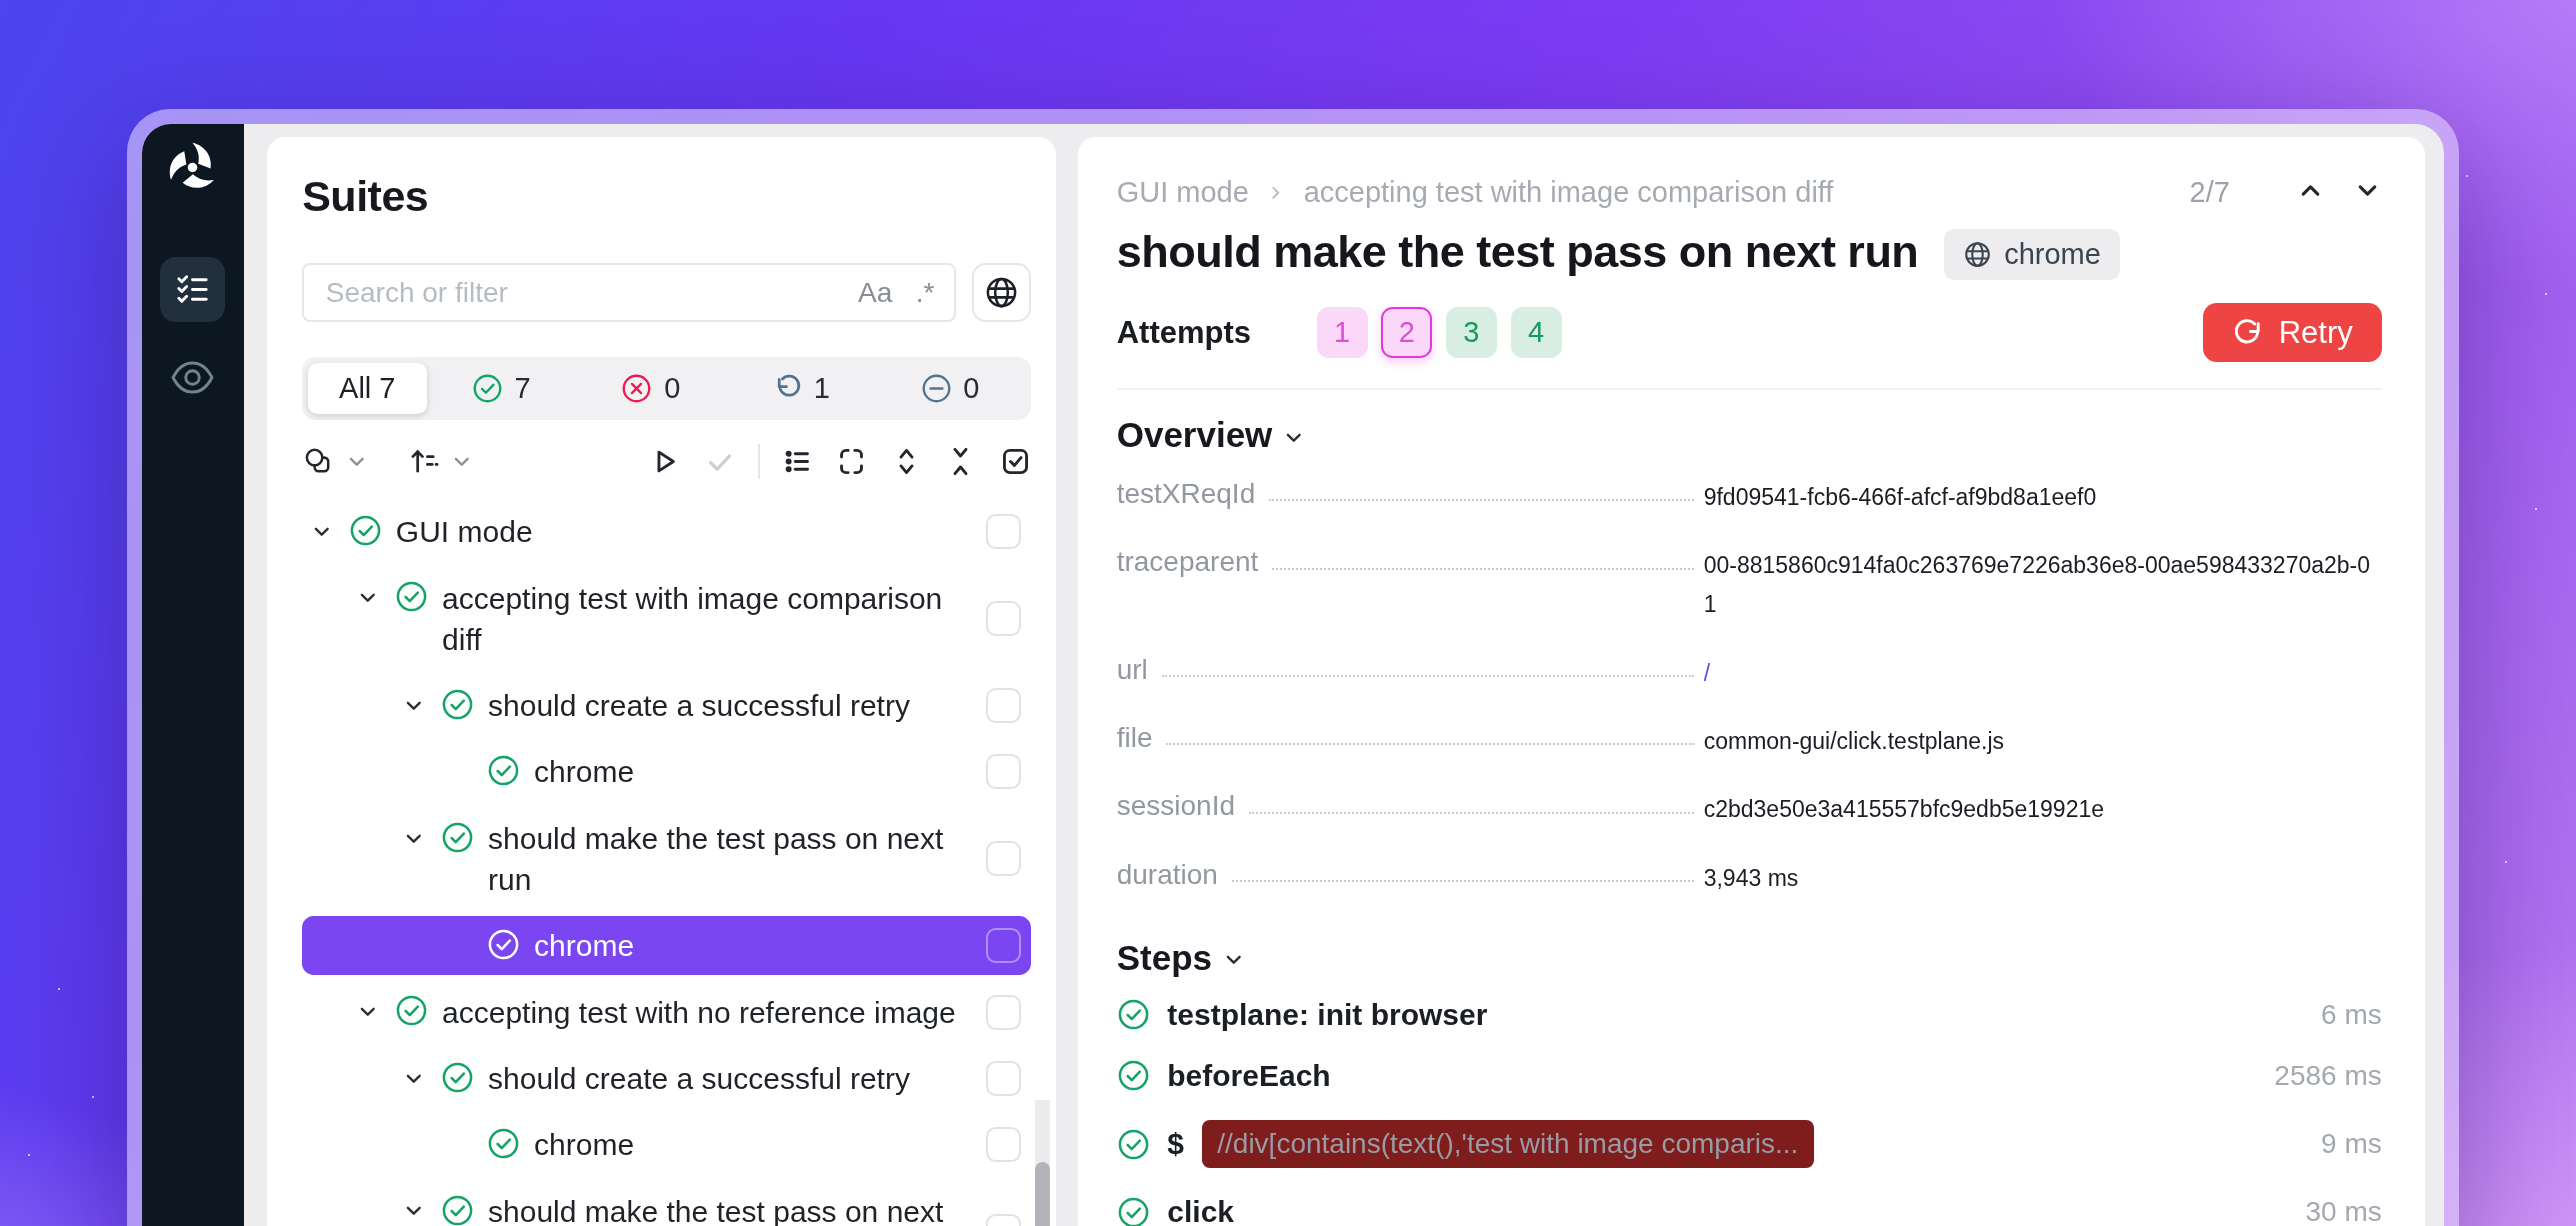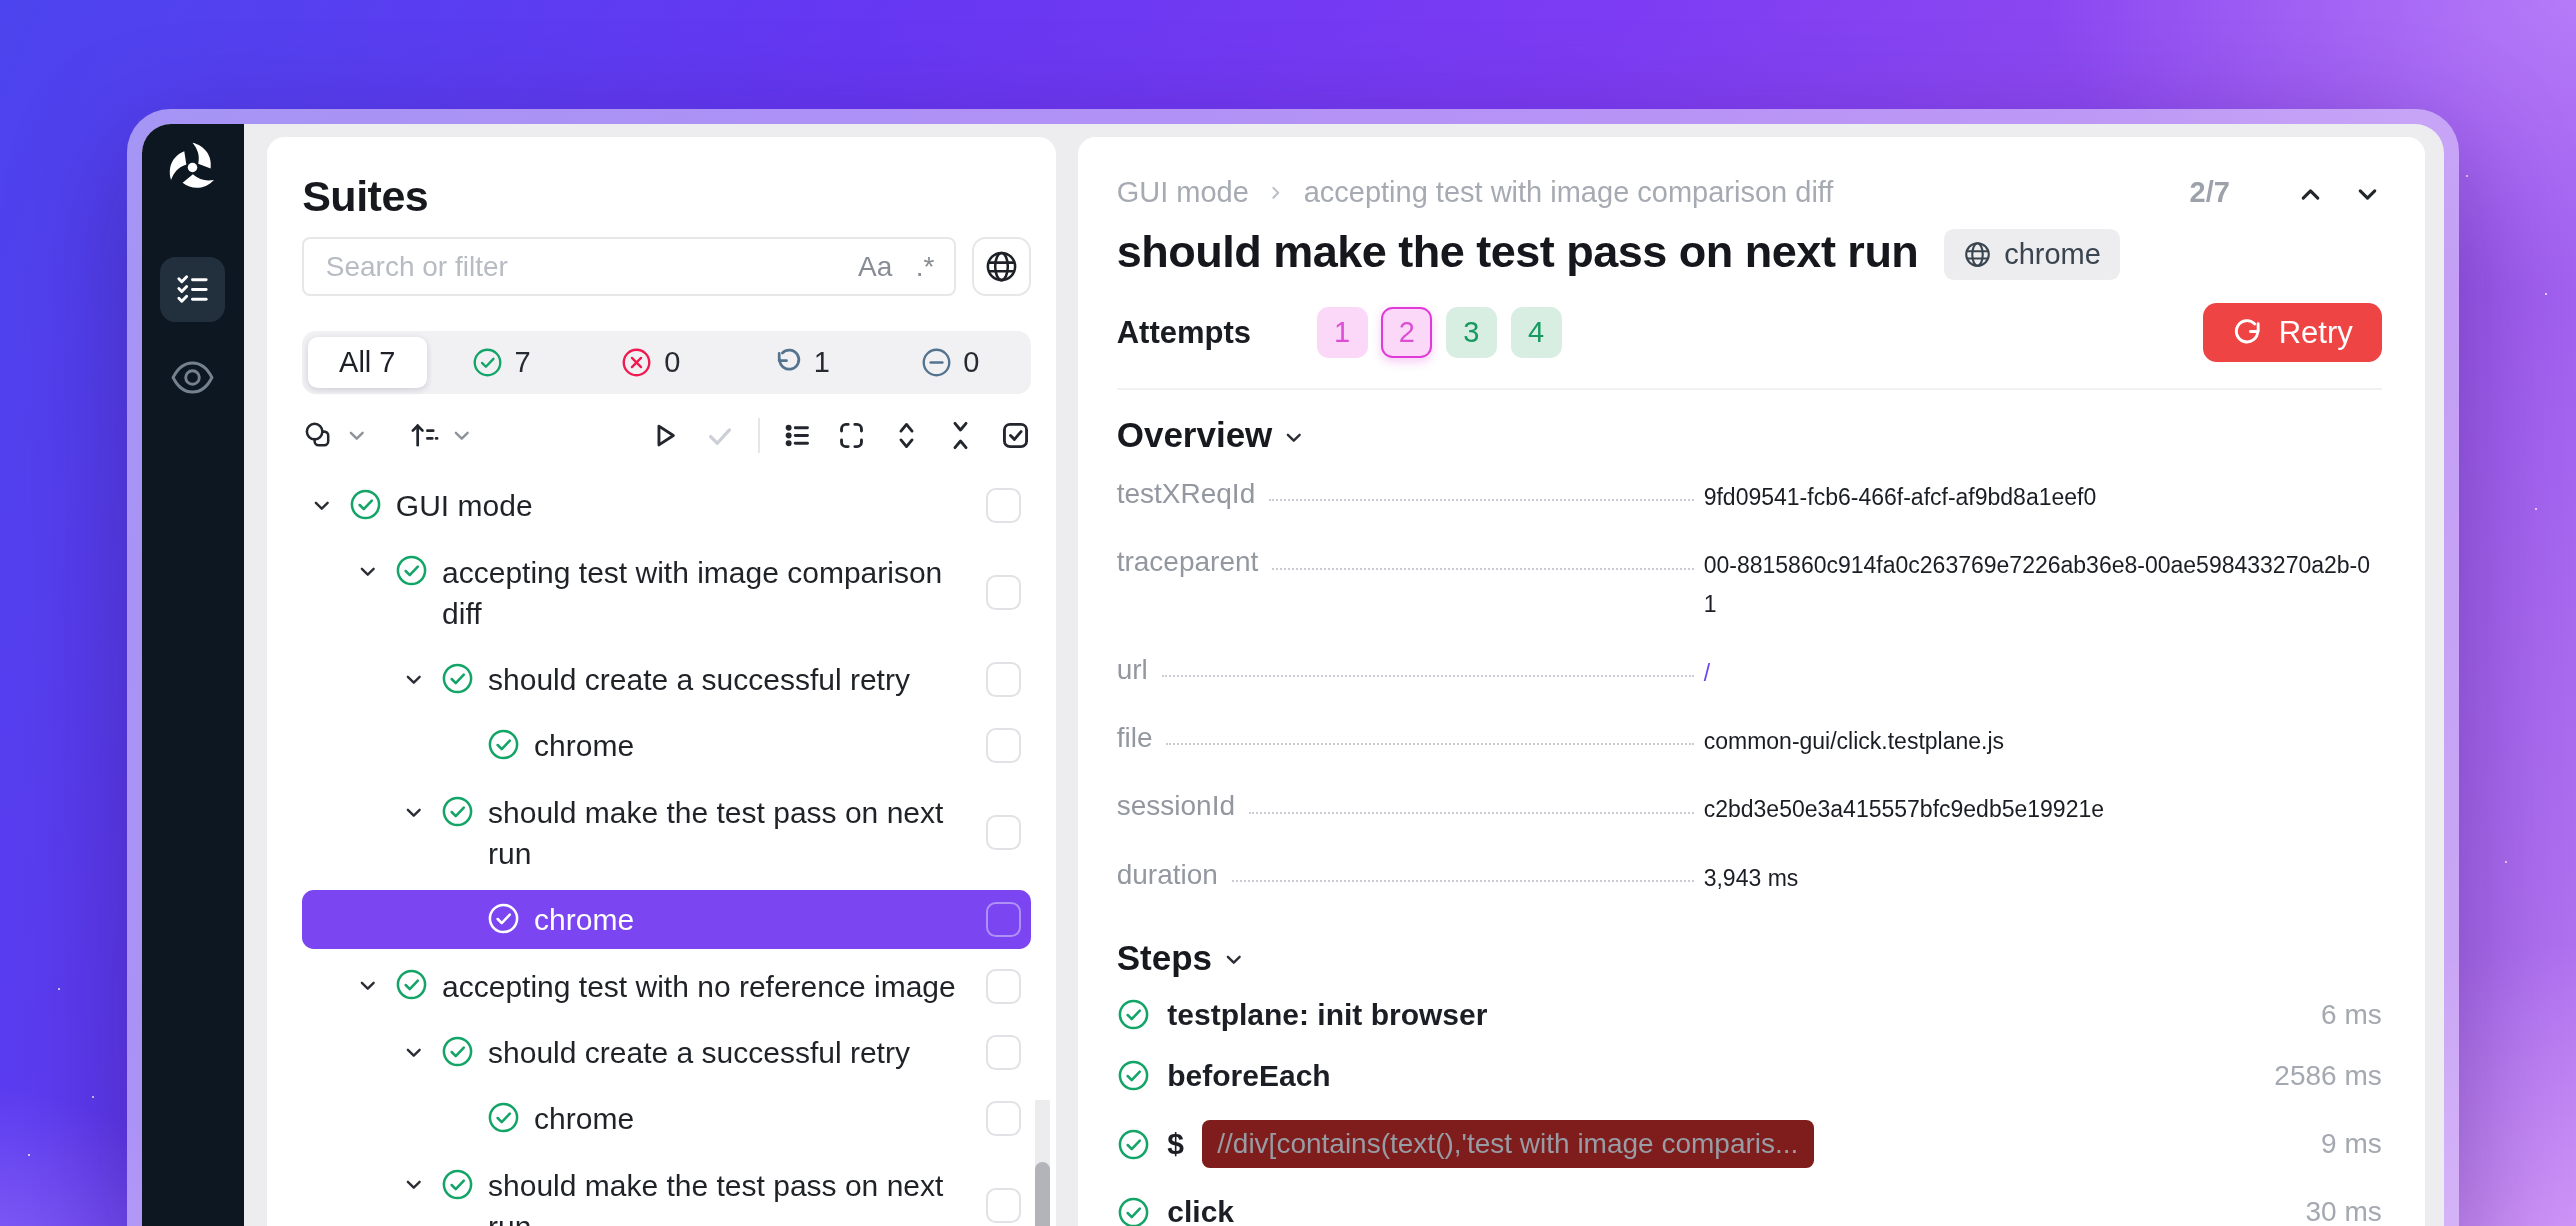--- a/index.html
+++ b/index.html
@@ -48,21 +48,21 @@
     display:grid; place-items:center; color:#fff; background:#222f3c; cursor:pointer;
   }
   .nav-eye{ margin-top:33px; color:#75828e; display:grid; place-items:center; width:65px; height:45px; cursor:pointer; }
   
   .content{ flex:1; min-width:0; display:flex; gap:21.5px; padding:13.7px 19.6px 0 23.5px; }
   .card{ background:#fff; border-radius:17.6px 17.6px 0 0; height:100%; }
   .suites-card{ width:789px; flex:none; padding:35px 25.5px 0 35px; position:relative; overflow:hidden; }
   .detail-card{ flex:1; min-width:0; padding:39px 43px 0 39px; overflow:hidden; }
 
   
-  .suites-title{ font-size:43px; font-weight:700; color:#17191e; margin:0 0 16px 0; letter-spacing:-0.5px; }
+  .suites-title{ font-size:43px; font-weight:700; color:#17191e; margin:0 0 42px 0; letter-spacing:-0.5px; }
   .search-row{ display:flex; gap:15.7px; }
   .search-box{
     flex:1; height:59px; border:2px solid #e7e7ea; border-radius:8px;
     display:flex; align-items:center; padding:0 19.6px; background:#fff;
   }
   .search-box input{
     flex:1; border:none; outline:none; font-size:28px; color:#2a2e34; min-width:0;
     font-family:"Liberation Sans", sans-serif; background:transparent;
   }
   .search-box input::placeholder{ color:#b7bbc2; }
@@ -108,21 +108,21 @@
   .tree-row.selected .tw-status{ color:#fff; }
   .tree-row.selected .tw-check{ border-color:rgba(255,255,255,.4); }
   .scroll-track{ position:absolute; right:5.9px; bottom:0; width:15.7px; height:129px; background:#ececee; }
   .scroll-thumb{ position:absolute; right:5.9px; bottom:0; width:15.7px; height:67px;
                  background:#b3b4ba; border-radius:7.8px 7.8px 0 0; cursor:pointer; }
 
   
   .bc-row{ display:flex; align-items:center; font-size:29px; color:#a6aab2; }
   .bc-link{ cursor:pointer; }
   .bc-sep{ margin:0 17.6px; color:#b9bdc4; }
-  .pager{ margin-left:auto; display:flex; align-items:flex-end;font-weight:bold; }
+  .pager{ margin-left:auto; display:flex; align-items:flex-start; }
   .pager-count{ color:#9da2aa; margin-right:39px; }
   .pager-btn{ color:#23272d; margin-left:27.4px; cursor:pointer; display:grid; place-items:center; }
   .title-row{ margin-top:13.7px; display:flex; align-items:center; gap:25.5px; }
   .test-title{ font-size:45px; font-weight:700; color:#15171c; margin:0; letter-spacing:-0.5px; }
   .browser-badge{
     background:#ededef; border-radius:9.8px; height:51px; padding:0 19.6px;
     display:flex; align-items:center; gap:11.7px; font-size:29px; color:#39444f; margin-top:5.9px;
   }
   .attempts-row{ margin-top:23.5px; display:flex; align-items:center;gap:40px; }
   .attempts-label{ font-size:31px; font-weight:700; color:#191c21; margin-right:25.5px; }

